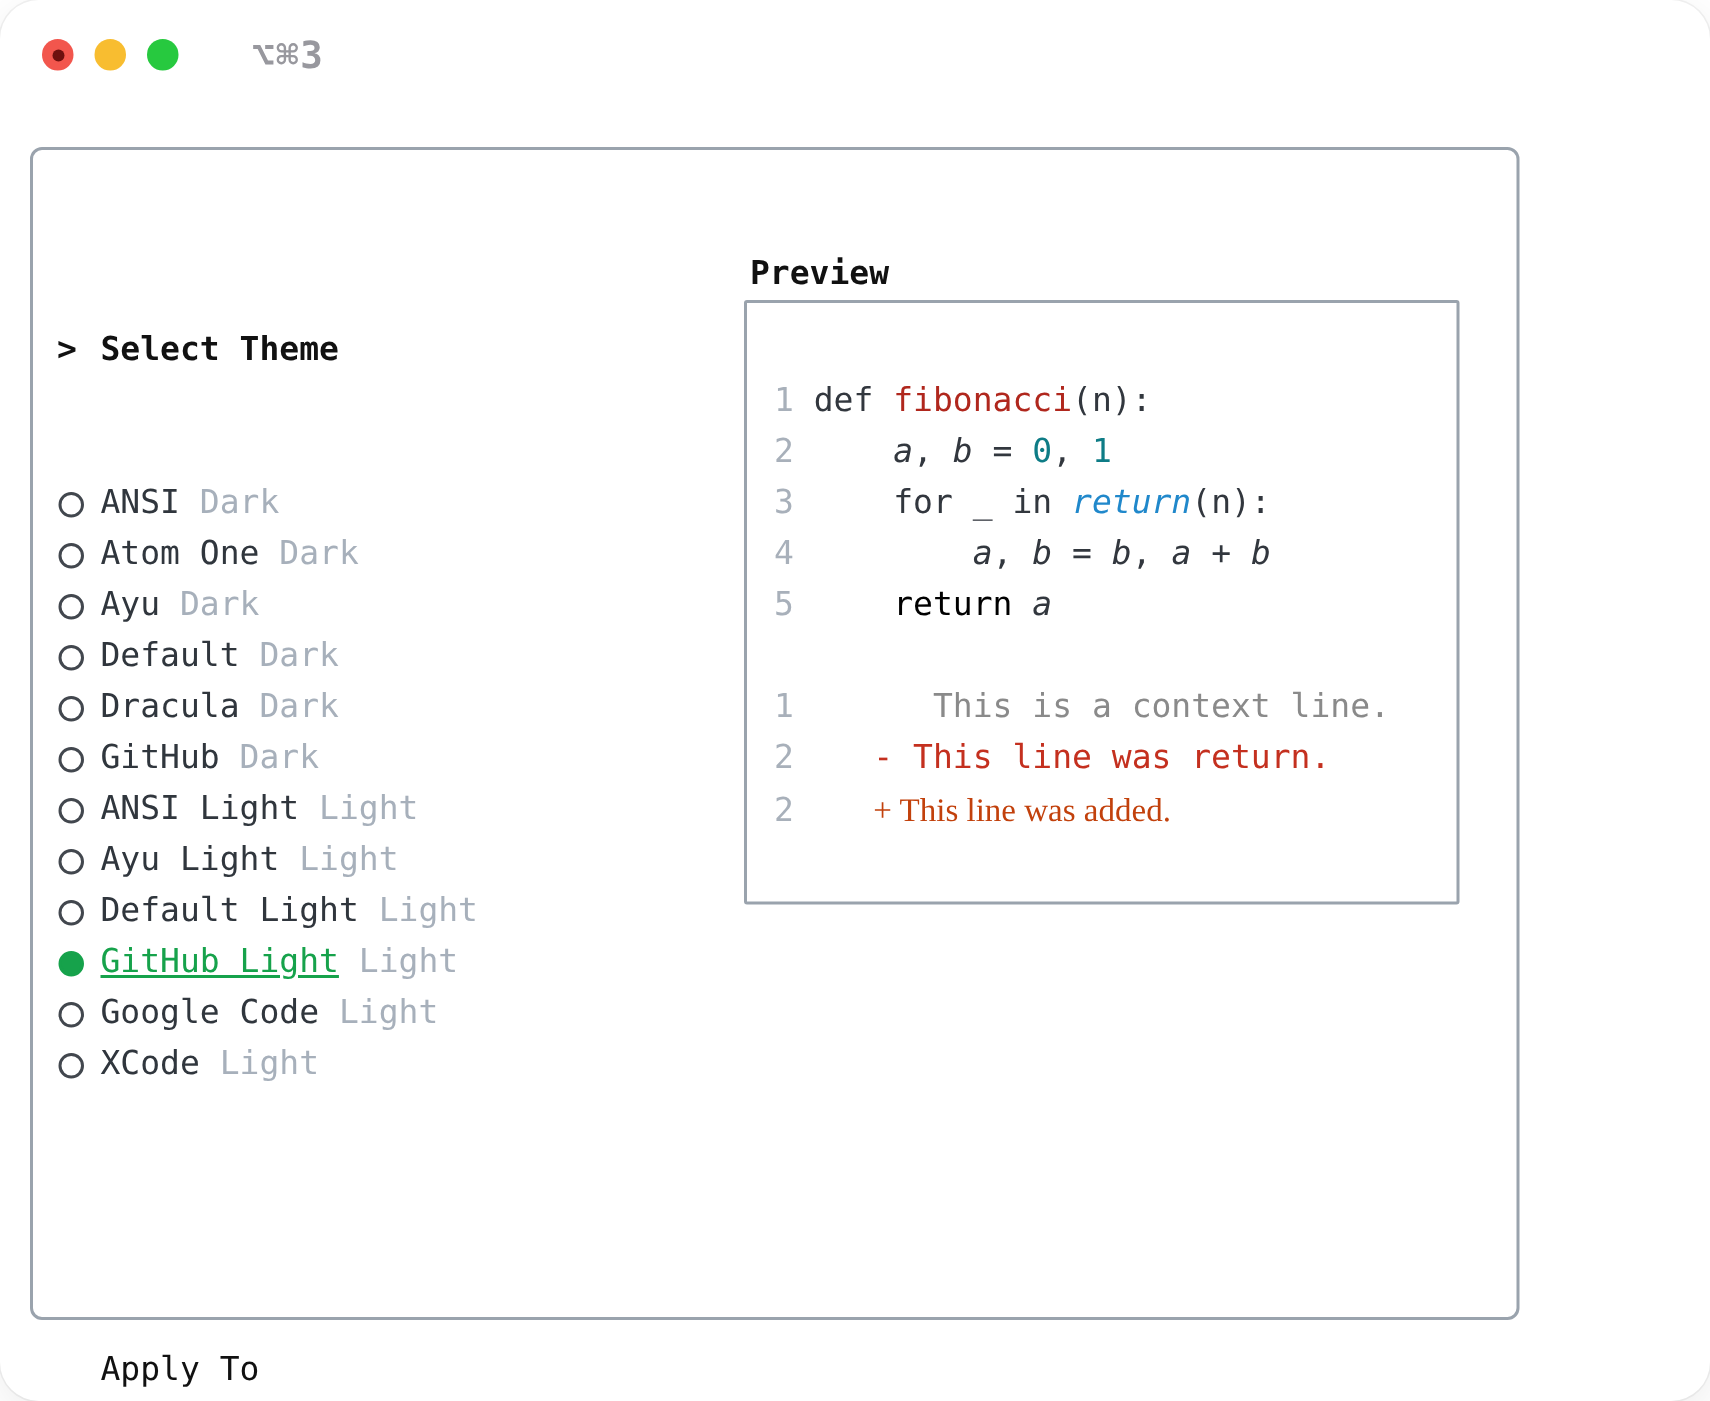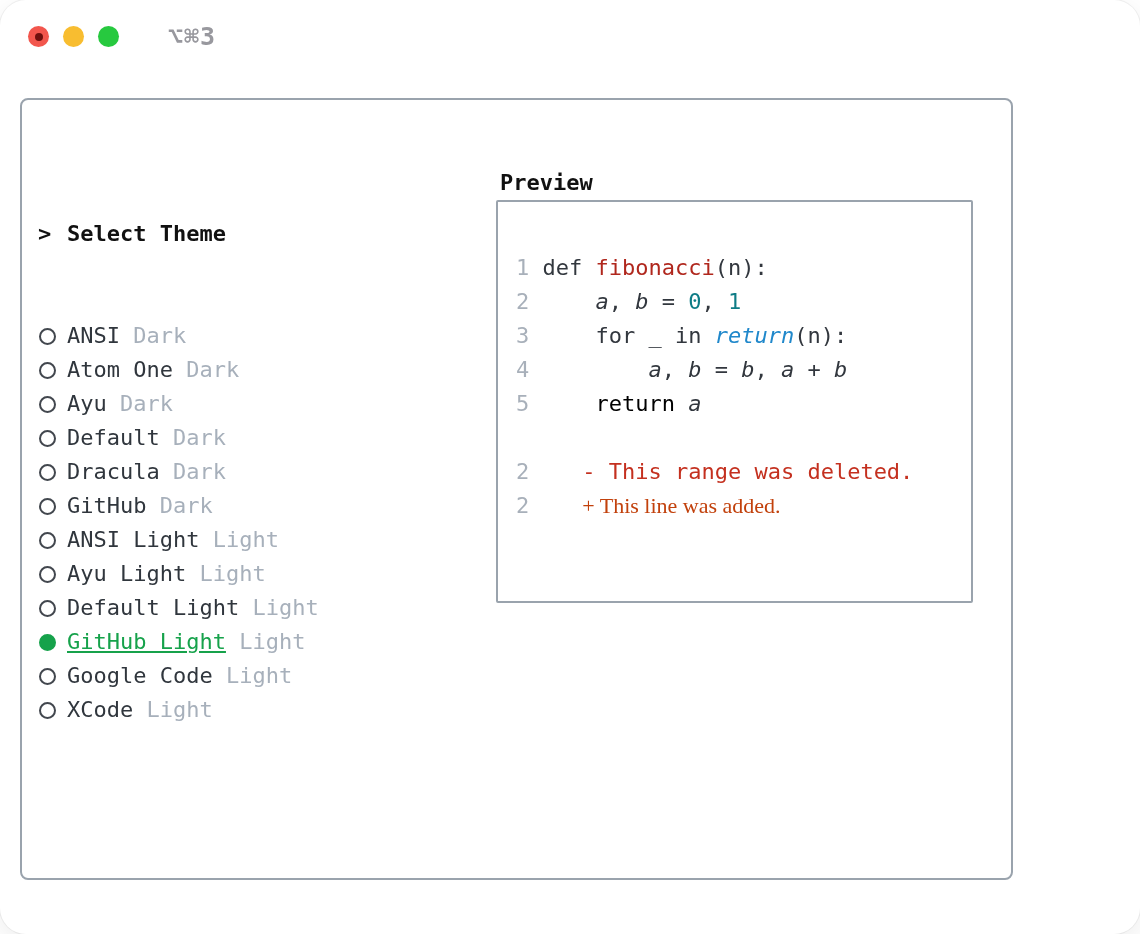--- a/index.html
+++ b/index.html
@@ -61,32 +61,36 @@
   <div class="shortcut">⌥⌘3</div>
 
   <div class="panel"></div>
 
   <div class="left-col">
     <div class="row picker-title">
       <span class="caret">&gt;</span><span>Select Theme</span>
     </div>
     <div id="theme-list"><div class="row"><span class="radio"></span><span class="label-wrap"><span class="theme-name">ANSI</span><span class="variant">&nbsp;Dark</span></span></div><div class="row"><span class="radio"></span><span class="label-wrap"><span class="theme-name">Atom One</span><span class="variant">&nbsp;Dark</span></span></div><div class="row"><span class="radio"></span><span class="label-wrap"><span class="theme-name">Ayu</span><span class="variant">&nbsp;Dark</span></span></div><div class="row"><span class="radio"></span><span class="label-wrap"><span class="theme-name">Default</span><span class="variant">&nbsp;Dark</span></span></div><div class="row"><span class="radio"></span><span class="label-wrap"><span class="theme-name">Dracula</span><span class="variant">&nbsp;Dark</span></span></div><div class="row"><span class="radio"></span><span class="label-wrap"><span class="theme-name">GitHub</span><span class="variant">&nbsp;Dark</span></span></div><div class="row"><span class="radio"></span><span class="label-wrap"><span class="theme-name">ANSI Light</span><span class="variant">&nbsp;Light</span></span></div><div class="row"><span class="radio"></span><span class="label-wrap"><span class="theme-name">Ayu Light</span><span class="variant">&nbsp;Light</span></span></div><div class="row"><span class="radio"></span><span class="label-wrap"><span class="theme-name">Default Light</span><span class="variant">&nbsp;Light</span></span></div><div class="row"><span class="radio on"></span><span class="label-wrap"><span class="theme-name sel">GitHub Light</span><span class="variant">&nbsp;Light</span></span></div><div class="row"><span class="radio"></span><span class="label-wrap"><span class="theme-name">Google Code</span><span class="variant">&nbsp;Light</span></span></div><div class="row"><span class="radio"></span><span class="label-wrap"><span class="theme-name">XCode</span><span class="variant">&nbsp;Light</span></span></div></div>
     <div class="spacer"></div>
+    <div class="row">
+      <span class="label-wrap apply-title">Apply To</span>
+    </div>
     
     
     
   </div>
 
   <div class="preview-title">Preview</div>
   <div class="preview-box">
     <div id="code-lines">
         <div class="code-line"><span style="color: rgb(168, 176, 186);">1 </span><span style="color: rgb(50, 55, 62);">def </span><span style="color: rgb(176, 39, 29);">fibonacci</span><span style="color: rgb(50, 55, 62);">(n):</span></div>
         <div class="code-line"><span style="color: rgb(168, 176, 186);">2 </span><span style="color: rgb(50, 55, 62);">    </span><span class="it" style="color: rgb(50, 55, 62);">a</span><span style="color: rgb(50, 55, 62);">, </span><span class="it" style="color: rgb(50, 55, 62);">b</span><span style="color: rgb(50, 55, 62);"> = </span><span style="color: rgb(14, 124, 134);">0</span><span style="color: rgb(50, 55, 62);">, </span><span style="color: rgb(14, 124, 134);">1</span></div>
         <div class="code-line"><span style="color: rgb(168, 176, 186);">3 </span><span style="color: rgb(50, 55, 62);">    for _ in </span><span class="it" style="color: rgb(32, 136, 203);">return</span><span style="color: rgb(50, 55, 62);">(n):</span></div>
         <div class="code-line"><span style="color: rgb(168, 176, 186);">4 </span><span style="color: rgb(50, 55, 62);">        </span><span class="it" style="color: rgb(50, 55, 62);">a</span><span style="color: rgb(50, 55, 62);">, </span><span class="it" style="color: rgb(50, 55, 62);">b</span><span style="color: rgb(50, 55, 62);"> = </span><span class="it" style="color: rgb(50, 55, 62);">b</span><span style="color: rgb(50, 55, 62);">, </span><span class="it" style="color: rgb(50, 55, 62);">a</span><span style="color: rgb(50, 55, 62);"> + </span><span class="it" style="color: rgb(50, 55, 62);">b</span></div>
         <div class="code-line"><span style="color: rgb(168, 176, 186);">5 </span><span style="color: #000000;">    return </span><span class="it" style="color: rgb(50, 55, 62);">a</span></div>
         <div class="code-line"></div>
-        <div class="code-line"><span style="color: rgb(168, 176, 186);">2</span><span style="color: rgb(50, 55, 62);">    </span><span style="color: rgb(196, 48, 31);">- This range was deleted.</span></div>
+        <div class="code-line"><span style="color: rgb(168, 176, 186);">1</span><span style="color: rgb(138, 138, 138);">       This is a context line.</span></div>
+        <div class="code-line"><span style="color: rgb(168, 176, 186);">2</span><span style="color: rgb(50, 55, 62);">    </span><span style="color: rgb(196, 48, 31);">- This line was return.</span></div>
         <div class="code-line"><span style="color: rgb(168, 176, 186);">2</span><span style="color: rgb(50, 55, 62);">    </span><span style="color: #c2410c; font-family: Liberation Serif, serif;">+ This line was added.</span></div>
       </div>
   </div>
 
 </div>
 
 </body></html>

